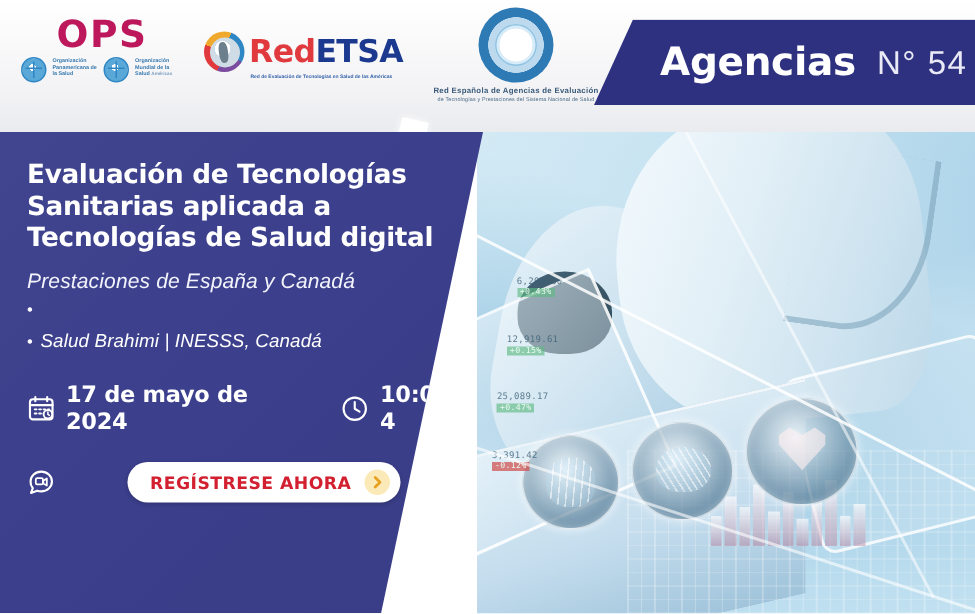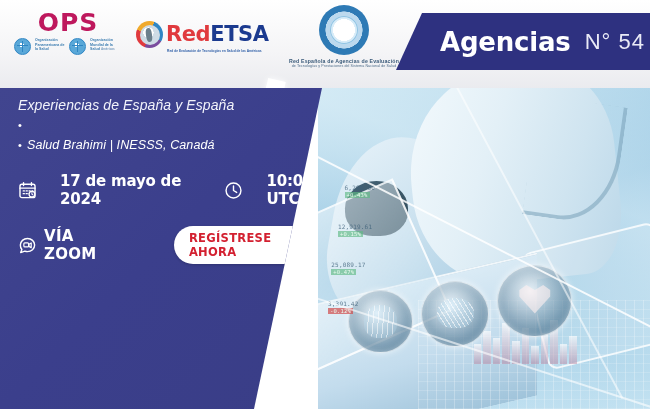--- a/index.html
+++ b/index.html
@@ -210,21 +210,21 @@
   .ponentes-h{
     margin-top:24px;font-weight:bold;font-size:12.5px;letter-spacing:.6px;color:#ffffff;
   }
   .ponente{
     margin-top:7px;font-style:italic;font-size:12.5px;letter-spacing:.1px;color:#ffffff;
     display:flex;align-items:baseline;gap:5px;
   }
   .ponente .dot{font-style:normal;font-size:11px;line-height:1;}
 
   .meta-row{margin-top:20px;display:flex;align-items:center;gap:26px;}
-  .meta{display:flex;align-items:center;gap:23px;}
+  .meta{display:flex;align-items:center;gap:7px;}
   .meta-text{font-family:"DejaVu Sans",sans-serif;font-weight:bold;font-size:15px;letter-spacing:-.2px;}
 
   .ico{width:19px;height:19px;flex:none;position:relative;}
   .ico svg{display:block;}
 
   .bottom-row{margin-top:18px;display:flex;align-items:center;gap:48px;}
   .zoom-b{display:flex;align-items:center;gap:7px;}
   .zoom-t{font-family:"DejaVu Sans",sans-serif;font-weight:bold;font-size:15px;letter-spacing:.3px;}
 
   .cta{
@@ -336,21 +336,22 @@
     <div class="diag" style="left:-6%;top:18%;width:130%;transform:rotate(27deg);"></div>
     <div class="diag" style="left:-10%;top:62%;width:140%;transform:rotate(18deg);opacity:.7;"></div>
     <div class="diag" style="left:40%;top:-4%;width:110%;transform:rotate(62deg);opacity:.65;"></div>
   </div>
 
   <div class="divider"></div>
 
   <div class="panel">
     <div class="panel-inner">
 
-      <div class="subtitle">Experiencias de España y España</div>
+      <div class="title">Evaluación de Tecnologías Sanitarias aplicada a Tecnologías de Salud digital</div>
+      <div class="subtitle">Prestaciones de España y Canadá</div>
 
 
       <div class="ponente">
         <span class="dot">•</span>
       </div>
       <div class="ponente">
         <span class="dot">•</span>
         <span>Salud Brahimi  |  INESSS, Canadá</span>
       </div>
 
@@ -381,21 +382,20 @@
 
       <div class="bottom-row">
         <div class="zoom-b">
           <span class="ico">
             <svg width="19" height="19" viewBox="0 0 24 24" fill="none" stroke="#ffffff" stroke-width="1.8">
               <path d="M21 11.4c0 4.6-4 8.3-9 8.3-1.2 0-2.4-.2-3.4-.6L3.4 21l1.5-4A7.9 7.9 0 0 1 3 11.4C3 6.8 7 3.1 12 3.1s9 3.7 9 8.3z" stroke-linejoin="round"></path>
               <rect x="7.4" y="8.6" width="6" height="5.2" rx="1.2" stroke-width="1.5"></rect>
               <path d="M13.8 10.5l2.9-1.7v6l-2.9-1.7z" stroke-width="1.5" stroke-linejoin="round"></path>
             </svg>
           </span>
-          <span class="zoom-t">VÍA ZOOM</span>
         </div>
 
         <div class="cta">
           <span class="cta-label">REGÍSTRESE AHORA</span>
           <span class="cta-arrow">
             <svg width="11" height="11" viewBox="0 0 24 24" fill="none" stroke="#e8a020" stroke-width="4" stroke-linecap="round" stroke-linejoin="round">
               <path d="M9 5l7 7-7 7"></path>
             </svg>
           </span>
         </div>

